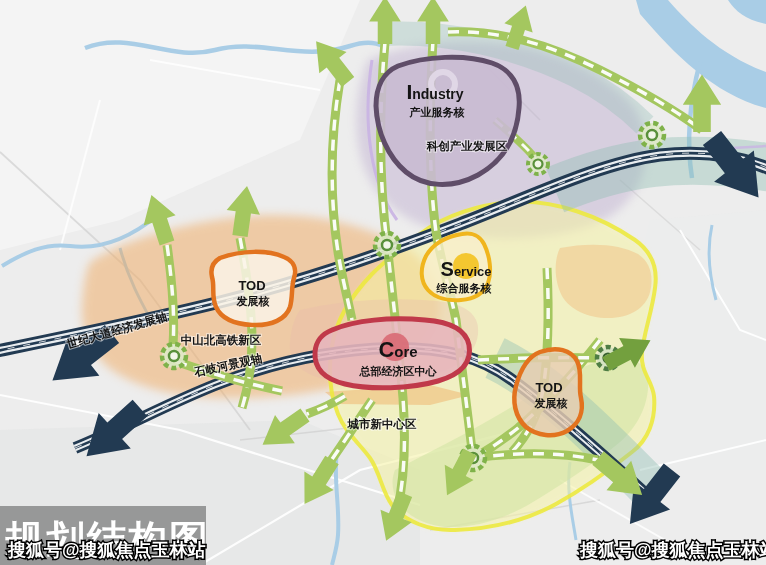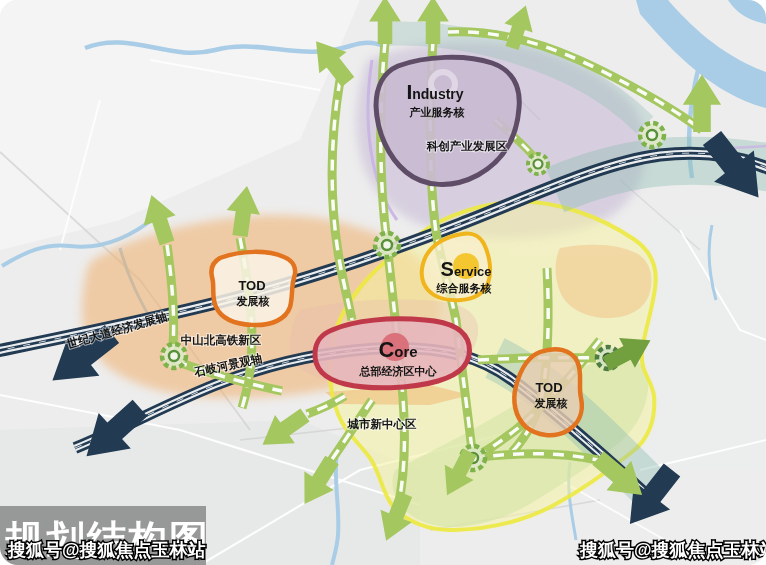--- a/index.html
+++ b/index.html
@@ -1,17 +1,17 @@
 <!DOCTYPE html>
 <html><head>
 <meta charset="utf-8">
 <style>
   html,body{margin:0;padding:0;background:#fff;}
   #stage{position:relative;width:766px;height:565px;overflow:hidden;
-         font-family:"Liberation Sans","DejaVu Sans",sans-serif;border-radius:18px;}
+         font-family:"Liberation Sans","DejaVu Sans",sans-serif;}
   svg{position:absolute;left:0;top:0;display:block;}
   text{font-family:"Liberation Sans","DejaVu Sans",sans-serif;}
   .map-label{font-size:11.5px;font-weight:bold;fill:#141414;
              paint-order:stroke;stroke:#ffffff;stroke-width:2px;stroke-opacity:.55;}
   .blob-init{font-weight:bold;fill:#141414;}
   .blob-rest{font-weight:600;fill:#141414;}
   .blob-zh{font-size:11px;font-weight:bold;fill:#141414;}
   .tod-label{font-size:13px;font-weight:bold;fill:#141414;}
   .title-text{font-size:39px;font-weight:bold;fill:#ffffff;letter-spacing:2px;}
   .watermark{font-size:18px;font-weight:bold;fill:#ffffff;

